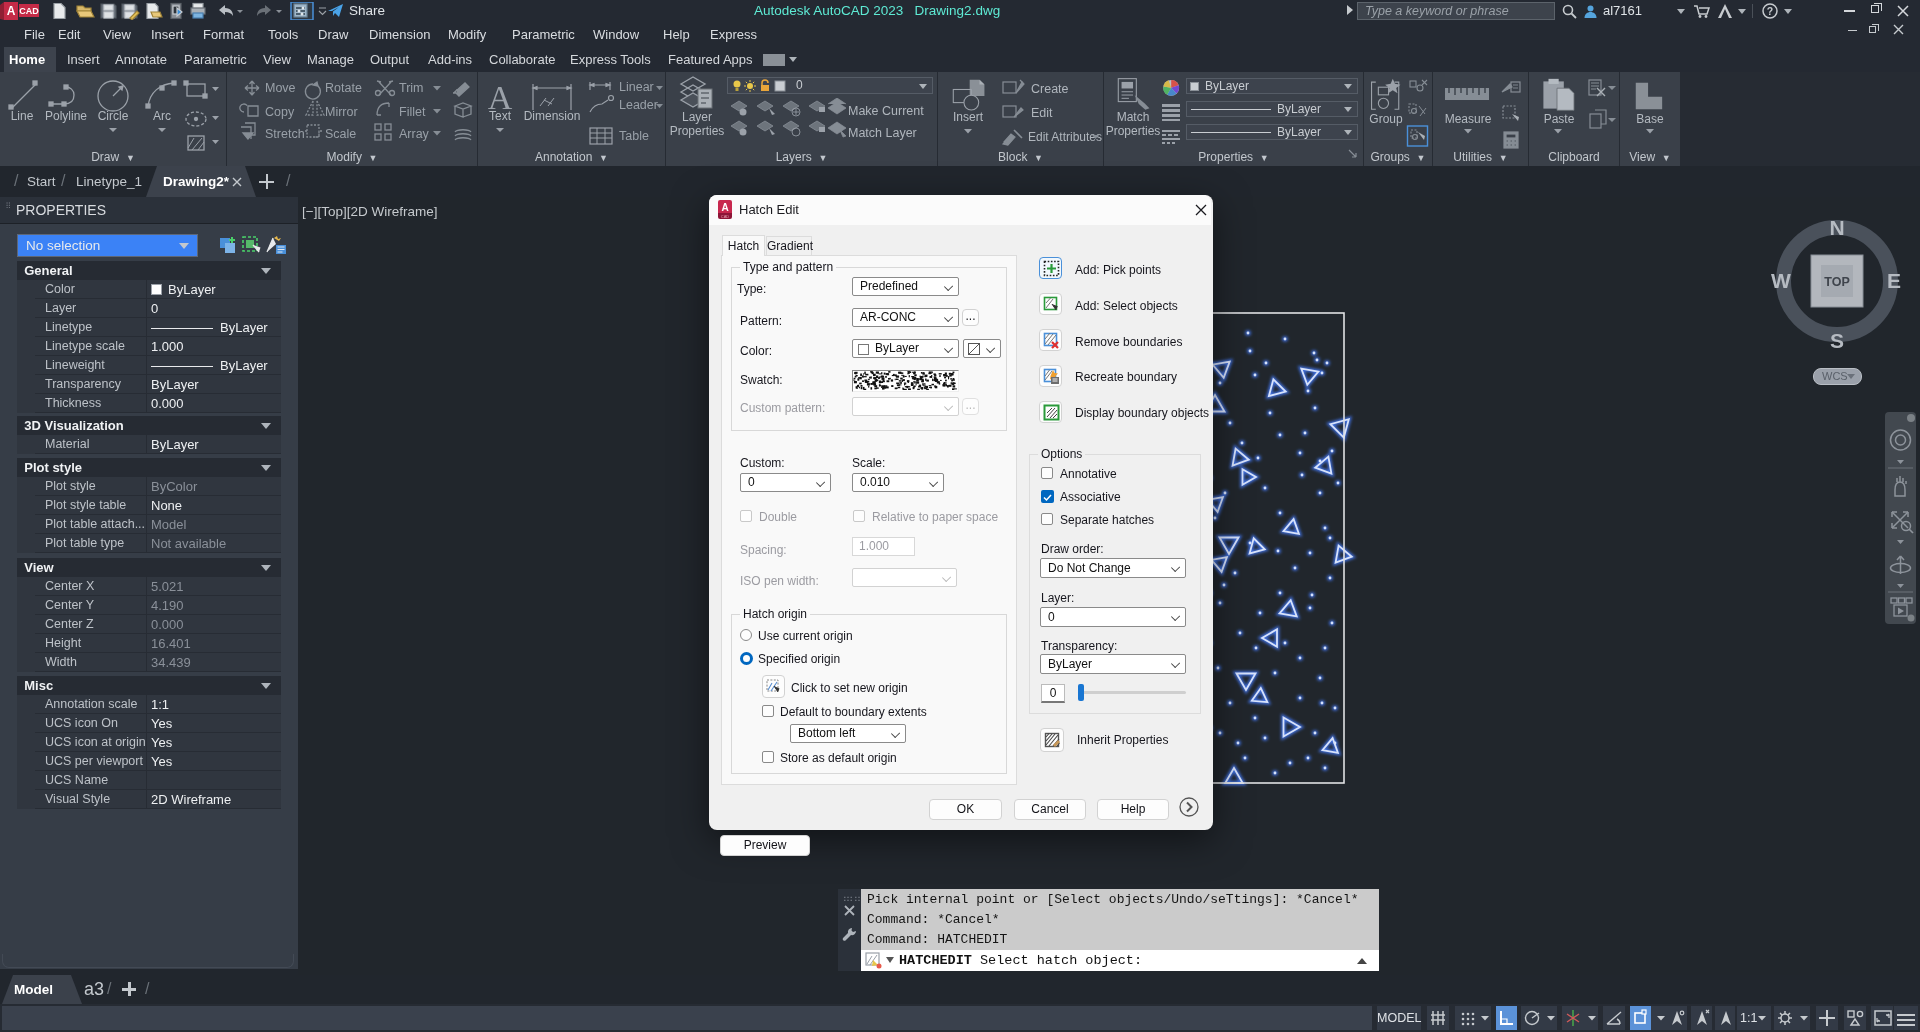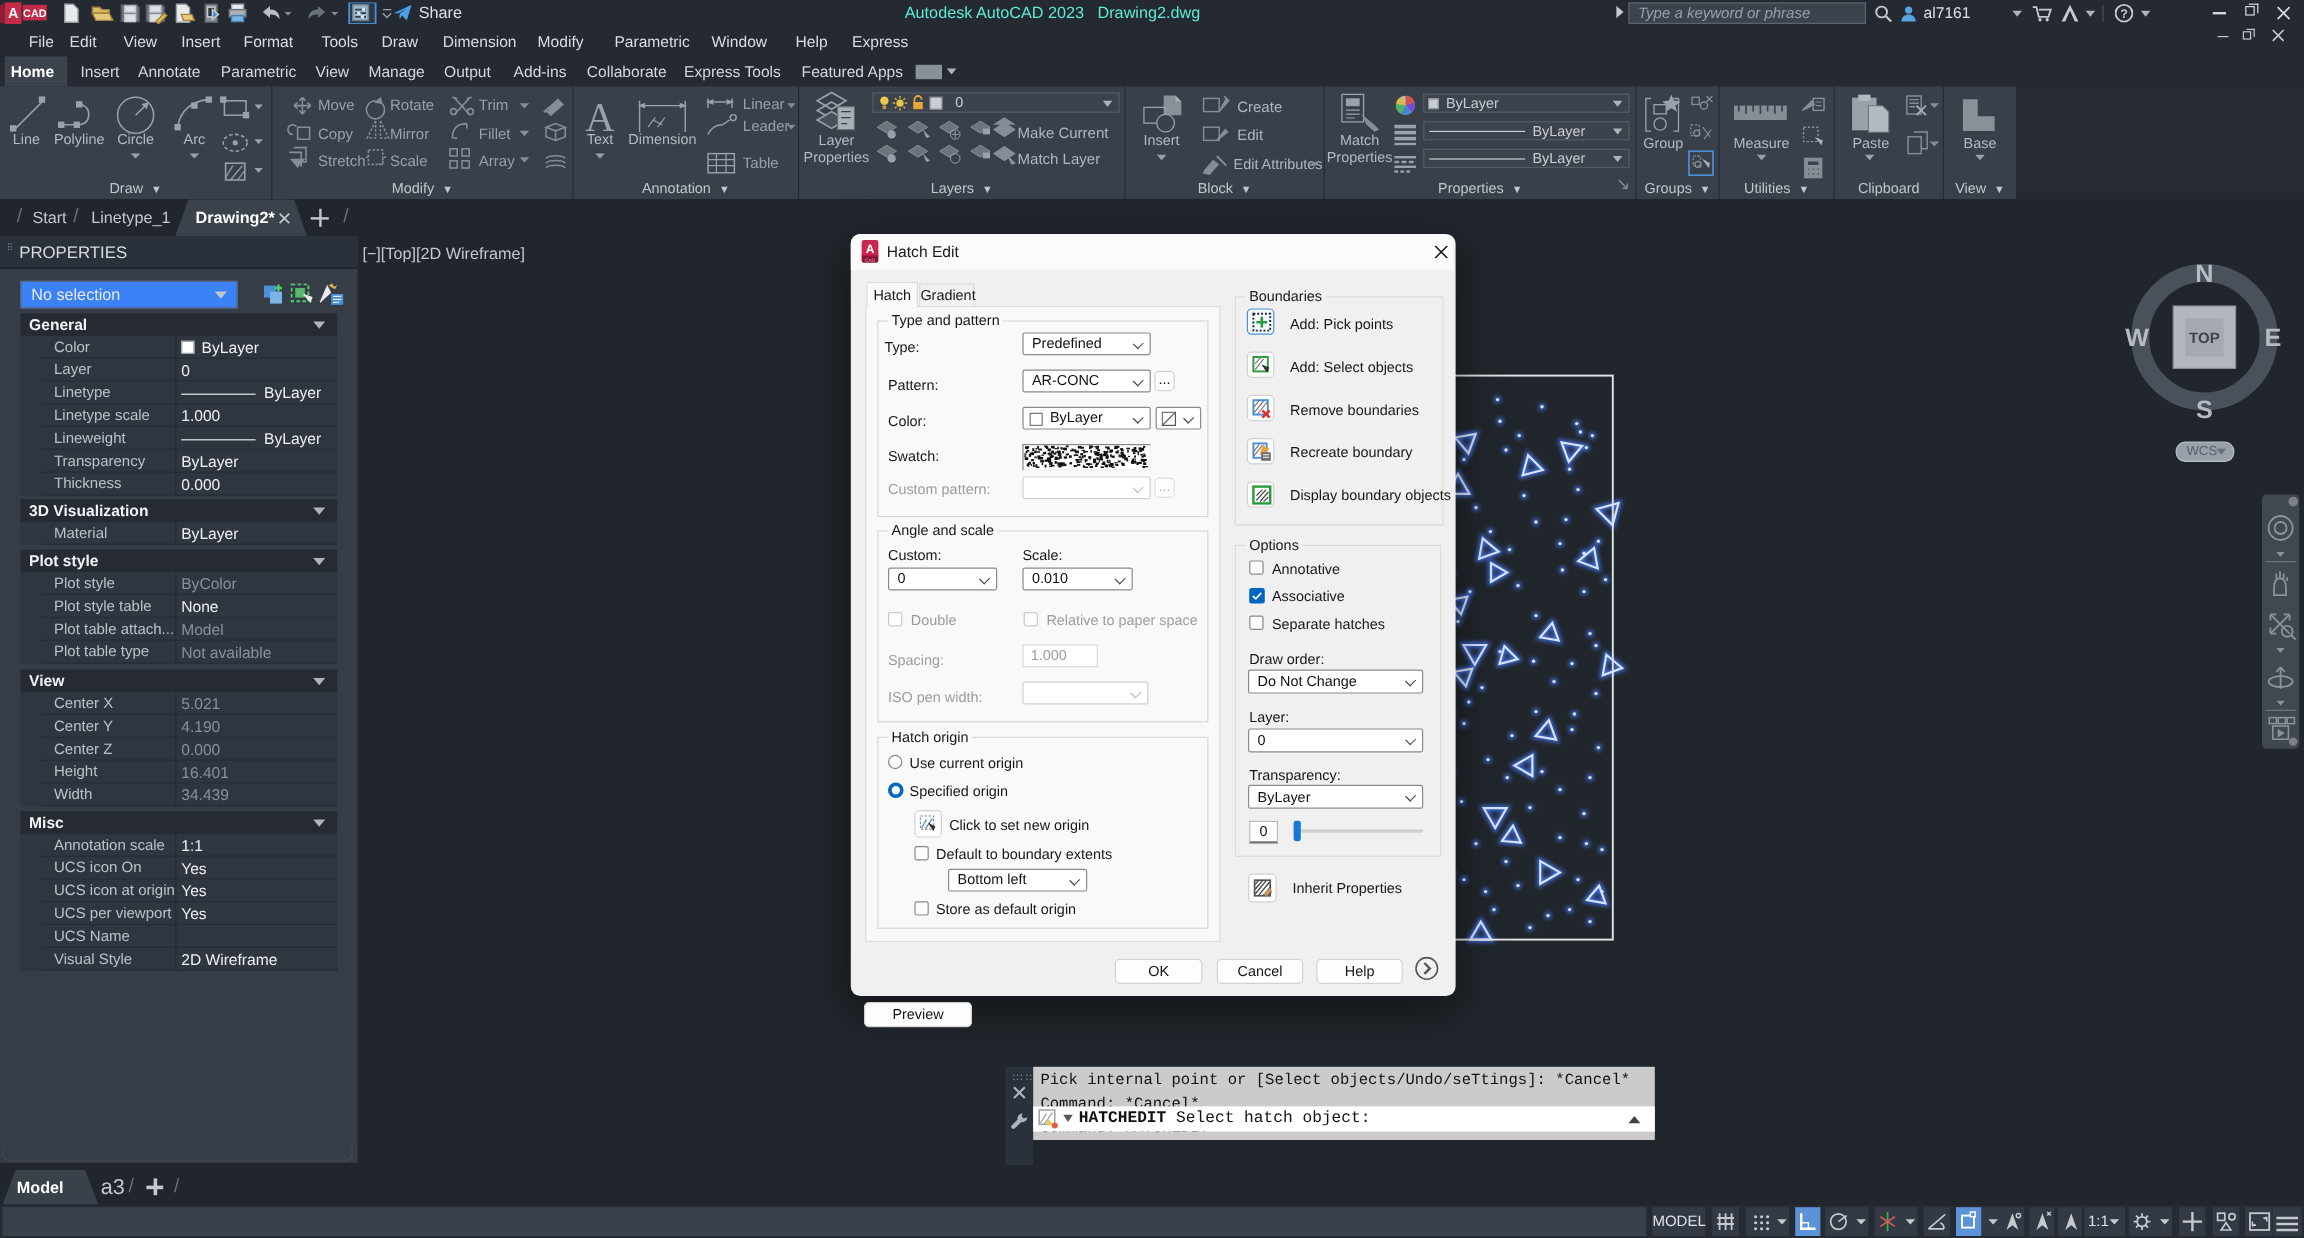--- a/index.html
+++ b/index.html
@@ -958,21 +958,21 @@
     <div class="abs" style="left:540px;top:692px;width:23px;height:82px;background:#2b313a">
       <div class="abs" style="left:5px;top:4px;width:14px;height:6px;color:#8a9099;font-size:10px;letter-spacing:1px;line-height:3px">……<br>……</div>
       <svg class="abs" style="left:5px;top:15px" width="13" height="13" viewBox="0 0 13 13">
           <path d="M2 2 L11 11 M11 2 L2 11" stroke="#aeb4bb" stroke-width="1.8"></path>
         </svg>
       <svg class="abs" style="left:4px;top:38px" width="15" height="15" viewBox="0 0 15 15">
           <path d="M10 1 a4 4 0 0 0 -4 5 L1 11 a1.8 1.8 0 0 0 2.5 2.5 L9 8 a4 4 0 0 0 5 -4 l-3 1 l-1.5 -1.5 z" fill="#aeb4bb"></path>
         </svg>
     </div>
     <div class="abs" style="left:563px;top:692px;width:518px;height:61px;background:#cbcbcb;font-family:'Liberation Mono',monospace;font-size:13px;color:#141414;line-height:20px;padding:1px 0 0 6px">Pick internal point or [Select objects/Undo/seTtings]: *Cancel*<br>Command: *Cancel*<br>Command: HATCHEDIT</div>
-    <div class="abs" style="left:563px;top:725px;width:518px;height:21px;background:#ffffff">
+    <div class="abs" style="left:563px;top:753px;width:518px;height:21px;background:#ffffff">
       <svg class="abs" style="left:4px;top:2px" width="18" height="17" viewBox="0 0 18 17">
         <rect x="1" y="1" width="13" height="12" fill="none" stroke="#9aa0a8" stroke-width="1.2"></rect>
         <path d="M2 12 l5 -8 M5 13 l7 -10" stroke="#9aa0a8" stroke-width="1"></path>
         <path d="M8 8 l5 5 l-6 1 z" fill="#e8c74a"></path>
           <circle cx="14" cy="14" r="2.5" fill="#e85a4a"></circle>
       </svg>
       <div class="abs" style="left:25px;top:7px;width:0;height:0;border-left:4px solid transparent;border-right:4px solid transparent;border-top:6px solid #555"></div>
       <div class="abs" style="left:38px;top:0;height:21px;line-height:21px;font-family:'Liberation Mono',monospace;font-size:13.5px;color:#111"><b>HATCHEDIT</b> Select hatch object:</div>
       <div class="abs" style="right:12px;top:8px;width:0;height:0;border-left:5px solid transparent;border-right:5px solid transparent;border-bottom:6px solid #444"></div>
     </div>
@@ -1522,23 +1522,20 @@
             <rect x="46.3" y="11.3" width="2.5" height="1.4" fill="#111"></rect>
           </g>
         </svg>
     </div>
     <div class="dlab dgray" style="left:31px;top:205px">Custom pattern:</div>
     <div class="combo dis" style="left:143px;top:202px;width:107px;height:19px">
         <span class="caret"></span>
       </div>
     <div class="btn" style="left:253px;top:203px;width:17px;height:17px;line-height:13px;color:#b9b9b9;border-color:#e0e0e0">...</div>
 
-    <div class="grp" style="left:22px;top:247px;width:276px;height:160px">
-        <span class="glab">Angle and scale</span>
-      </div>
     <div class="dlab" style="left:31px;top:260px">Custom:</div>
     <div class="dlab" style="left:143px;top:260px">Scale:</div>
     <div class="combo" style="left:31px;top:278px;width:91px;height:19px">
         <span class="ctext">0</span>
         <span class="caret"></span>
       </div>
     <div class="combo" style="left:143px;top:278px;width:92px;height:19px">
         <span class="ctext">0.010</span>
         <span class="caret"></span>
       </div>
@@ -1571,23 +1568,20 @@
     <div class="dlab" style="left:82px;top:485px">Click to set new origin</div>
     <div class="cb" style="left:53px;top:510px"></div>
     <div class="dlab" style="left:71px;top:509px">Default to boundary extents</div>
     <div class="combo" style="left:81px;top:529px;width:116px;height:19px">
         <span class="ctext">Bottom left</span>
         <span class="caret"></span>
       </div>
     <div class="cb" style="left:53px;top:556px"></div>
     <div class="dlab" style="left:71px;top:555px">Store as default origin</div>
 
-    <div class="grp" style="left:320px;top:52px;width:174px;height:191px;border-color:#dcdcdc">
-        <span class="glab" style="background:#f0f0f0">Boundaries</span>
-      </div>
     <div class="btn" style="left:330px;top:62px;width:23px;height:22px;border-color:#4a90d9;background:#f2f8fd">
       <svg style="position:absolute;left:2.5px;top:2px" width="17" height="17" viewBox="0 0 17 17">
         <rect x="1.5" y="1.5" width="14" height="14" fill="none" stroke="#222" stroke-width="1.6" stroke-dasharray="1.6 1.6"></rect>
         <path d="M8.5 4 v9 M4 8.5 h9" stroke="#2a9a3a" stroke-width="2.2"></path>
       </svg>
     </div>
     <div class="dlab" style="left:366px;top:67px">Add: Pick points</div>
     <div class="btn" style="left:330px;top:98px;width:23px;height:22px">
       <svg style="position:absolute;left:2.5px;top:2px" width="17" height="17" viewBox="0 0 17 17">
         <rect x="1.5" y="1.5" width="12" height="12" fill="none" stroke="#2a9a3a" stroke-width="1.6"></rect>

